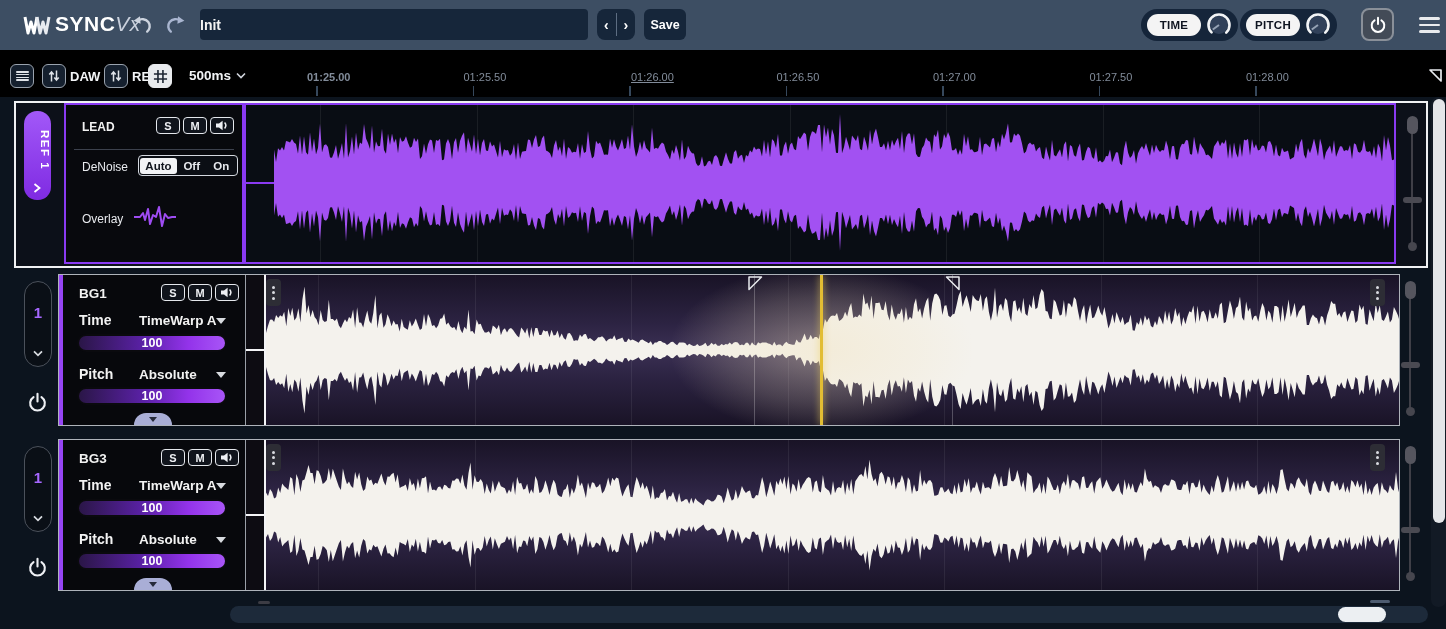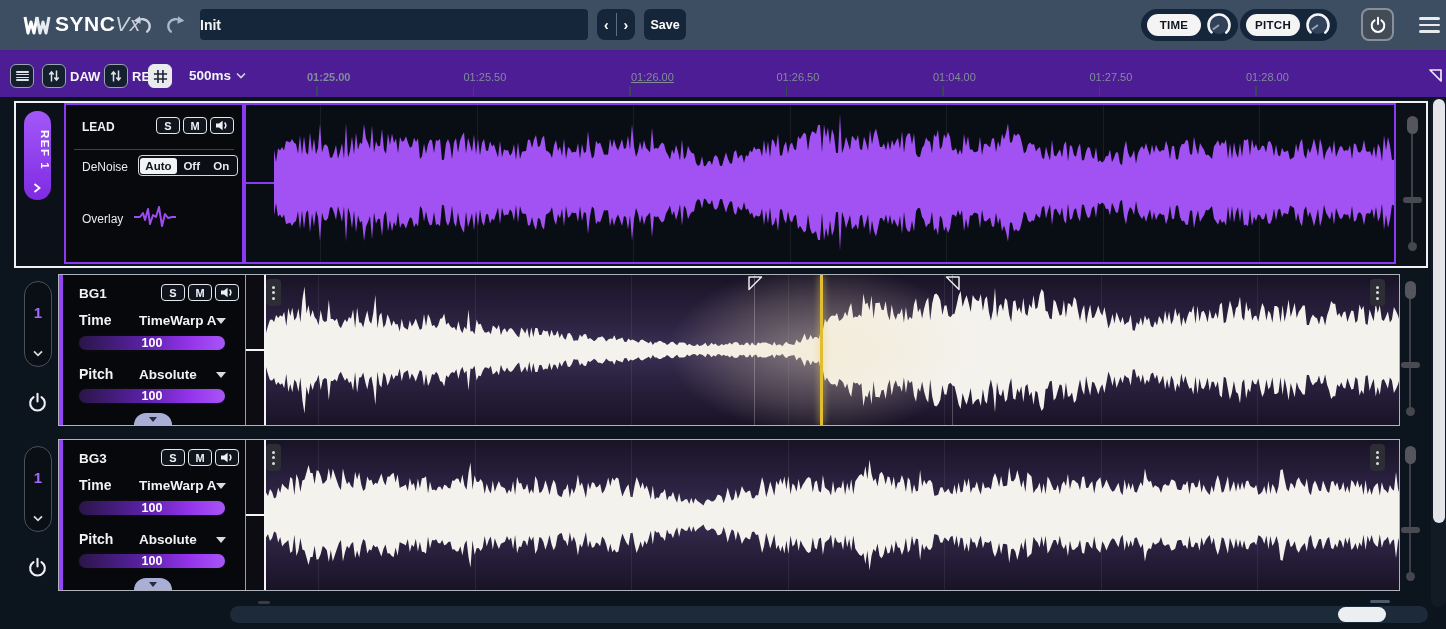--- a/index.html
+++ b/index.html
@@ -36,21 +36,21 @@
     border-radius:11px; display:flex; align-items:center; justify-content:center; color:#0e1420;
     font-size:11.5px; font-weight:bold; letter-spacing:.3px; }
   .knobgroup svg { position:absolute; left:65px; top:3px; cursor:pointer; }
   .pwrbtn { position:absolute; left:1361px; top:8px; width:33px; height:33px; border-radius:8px;
     background:#434b57; border:2px solid #8a9099; display:flex; align-items:center; justify-content:center;
     cursor:pointer; }
   .burger { position:absolute; left:1419px; top:17px; width:21px; cursor:pointer; }
   .burger i { display:block; height:2.5px; background:#e9ebee; border-radius:2px; margin-bottom:4px; }
 
   
-  .ruler { position:absolute; left:0; top:50px; width:1446px; height:47px; background:#4c1d95; }
+  .ruler { position:absolute; left:0; top:50px; width:1446px; height:47px; background:#000000; }
   .sqbtn { position:absolute; top:14px; width:24px; height:24px; border-radius:6px; background:#15202e;
     border:1.5px solid #9aa3ae; display:flex; align-items:center; justify-content:center; cursor:pointer; }
   .sqbtn.light { background:#e9ebee; border-color:#e9ebee; }
   .listlines i { display:block; width:13px; height:1.6px; background:#dfe3e8; margin:1.2px 0; border-radius:1px; }
   .rlabel { position:absolute; top:19px; color:#f2f4f6; font-size:13px; font-weight:bold; }
   .zoomctl { position:absolute; left:189px; top:18px; color:#f2f4f6; font-size:13.5px; font-weight:bold;
     cursor:pointer; display:flex; align-items:center; gap:5px; }
   .tick-label { position:absolute; top:21px; color:#828c9a; font-size:11px; white-space:nowrap; }
   .tick-mark { position:absolute; top:36px; width:1.5px; height:10px; background:#36485c; }
   .flagicon { position:absolute; left:1427px; top:17px; cursor:pointer; }
@@ -239,21 +239,21 @@
     </div>
     <div id="ruler-ticks">
         <div class="tick-label" style="left: 307px; font-weight: bold;">01:25.00</div>
         <div class="tick-mark" style="left: 316px;"></div>
         <div class="tick-label" style="left: 463.5px;">01:25.50</div>
         <div class="tick-mark" style="left: 472.5px;"></div>
         <div class="tick-label" style="left: 631px; text-decoration: underline;">01:26.00</div>
         <div class="tick-mark" style="left: 629px;"></div>
         <div class="tick-label" style="left: 776.5px;">01:26.50</div>
         <div class="tick-mark" style="left: 785.5px;"></div>
-        <div class="tick-label" style="left: 933px;">01:04.00</div>
+        <div class="tick-label" style="left: 933px;">01:27.00</div>
         <div class="tick-mark" style="left: 942px;"></div>
         <div class="tick-label" style="left: 1089.5px;">01:27.50</div>
         <div class="tick-mark" style="left: 1098.5px;"></div>
         <div class="tick-label" style="left: 1246px;">01:28.00</div>
         <div class="tick-mark" style="left: 1255px;"></div>
       </div>
     <svg class="flagicon" width="17" height="17" viewBox="0 0 17 17">
       <path d="M3 3 H14 V14 Z" fill="none" stroke="#e8eaee" stroke-width="1.7" stroke-linejoin="round"></path>
     </svg>
   </div>

